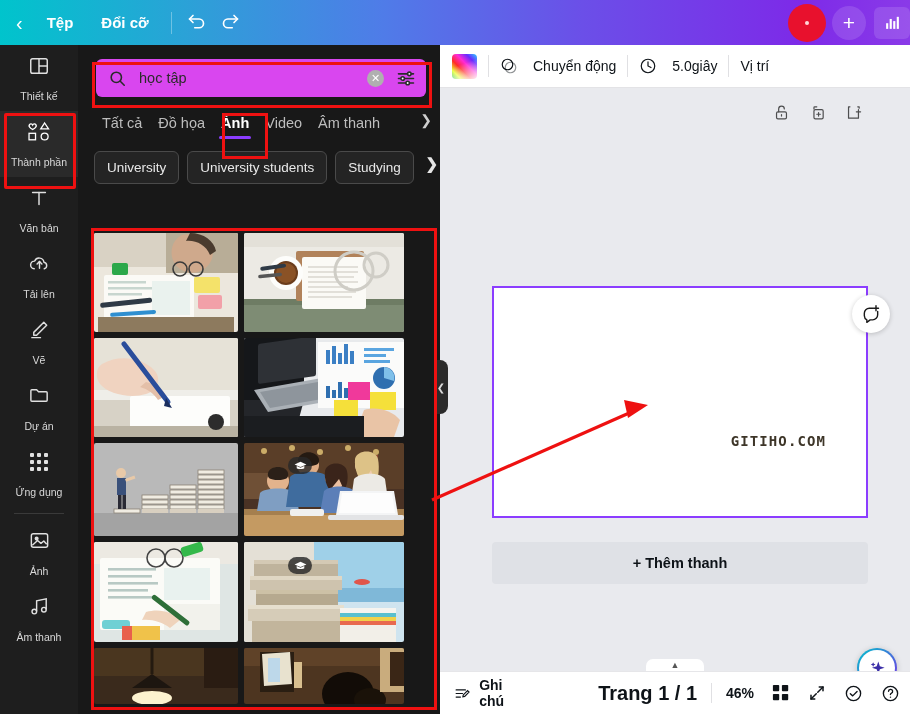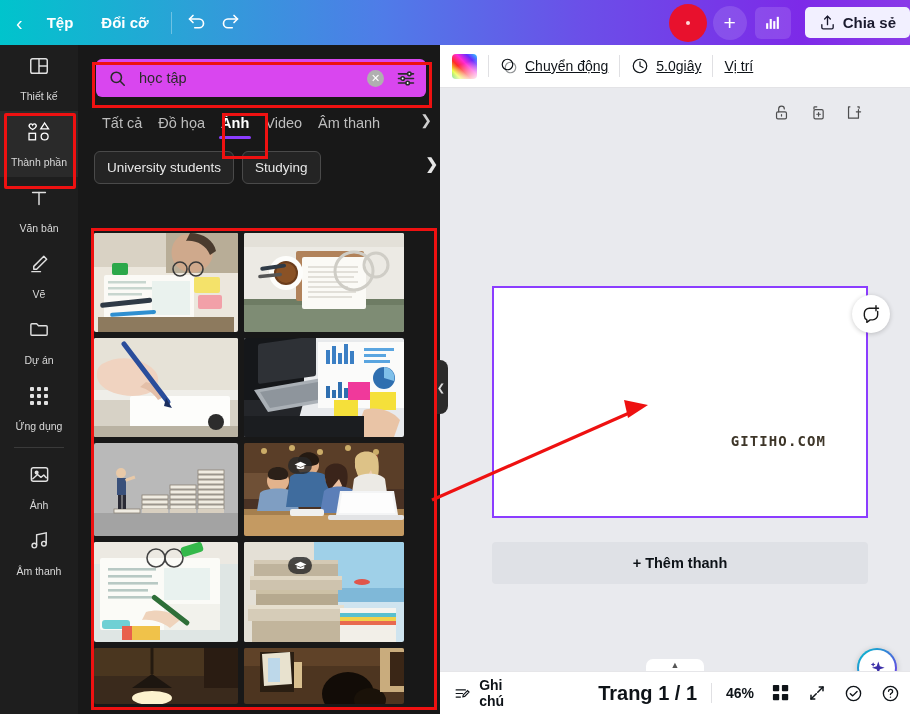--- a/index.html
+++ b/index.html
@@ -185,22 +185,22 @@
   }
   #swatch {
     width: 25px; height: 25px; border-radius: 4px;
     background:
       linear-gradient(160deg, rgba(255,255,255,0) 40%, rgba(255,255,255,.9) 100%),
       linear-gradient(45deg, #22c55e, #e8ff2a 18%, #ff2a2a 38%, #ff2ad4 58%, #6b2aff 78%, #2ad4ff 100%);
     cursor: pointer;
   }
   .et-div { width: 1px; height: 22px; background: #e0e0e3; margin: 0 11px; }
   .et-item {
-    display: flex; align-items: center; gap: 7px; font-size: 14px;
-    color: #0e1318; cursor: pointer; white-space: nowrap; font-weight: 500; text-decoration: underline;
+    display: flex; align-items: center; gap: 15px; font-size: 14px;
+    color: #0e1318; cursor: pointer; white-space: nowrap; font-weight: 500;
   }
   #canvas-area { position: relative; height: 626px; }
   #page-tools {
     position: absolute; right: 48px; top: 16px; display: flex; gap: 19px;
   }
   .pt-ico { cursor: pointer; opacity: .75; }
   #canvas {
     position: absolute; left: 52px; top: 198px; width: 376px; height: 232px;
     background: #fff; border: 2px solid #8b3dff;
   }
@@ -293,28 +293,20 @@
         </div>
       <div id="plus-btn">+</div>
       <div id="chart-btn">
         <svg width="17" height="17" viewBox="0 0 24 24" fill="#fff">
           <rect x="3" y="13" width="3" height="8"></rect>
             <rect x="8" y="7" width="3" height="14"></rect>
           <rect x="13" y="10" width="3" height="11"></rect>
             <rect x="18" y="4" width="3" height="17"></rect>
         </svg>
       </div>
-      <div id="share-btn">
-        <svg width="17" height="17" viewBox="0 0 24 24" fill="none" stroke="#1a1a2e" stroke-width="1.9" stroke-linecap="round" stroke-linejoin="round">
-          <path d="M4 15v4a2 2 0 0 0 2 2h12a2 2 0 0 0 2-2v-4"></path>
-          <polyline points="8 7 12 3 16 7"></polyline>
-            <line x1="12" y1="3" x2="12" y2="15"></line>
-        </svg>
-        <span>Chia sẻ</span>
-      </div>
     </div>
   </div>
 
   <div id="sidebar">
 
     <div class="sb-item">
       <span class="sb-ico">
         <svg width="22" height="22" viewBox="0 0 24 24" fill="none" stroke="#e0e0e0" stroke-width="1.6">
           <rect x="3" y="4" width="18" height="16" rx="2"></rect>
             <line x1="12" y1="4" x2="12" y2="20"></line>
@@ -339,20 +331,30 @@
     <div class="sb-item">
       <span class="sb-ico">
         <svg width="22" height="22" viewBox="0 0 24 24" fill="none" stroke="#e0e0e0" stroke-width="1.6" stroke-linecap="round">
           <line x1="5" y1="6" x2="19" y2="6"></line>
             <line x1="12" y1="6" x2="12" y2="19"></line>
         </svg>
       </span>
       <span class="sb-lab">Văn bản</span>
     </div>
 
+    <div class="sb-item">
+      <span class="sb-ico">
+        <svg width="23" height="23" viewBox="0 0 24 24" fill="none" stroke="#e0e0e0" stroke-width="1.5" stroke-linecap="round" stroke-linejoin="round">
+          <path d="M6.5 17.5a4 4 0 0 1 .5-8 5 5 0 0 1 9.6 1.2 3.5 3.5 0 0 1 .4 6.8"></path>
+          <polyline points="9.5 12.5 12 10 14.5 12.5"></polyline>
+            <line x1="12" y1="10" x2="12" y2="17"></line>
+        </svg>
+      </span>
+      <span class="sb-lab">Tải lên</span>
+    </div>
 
     <div class="sb-item">
       <span class="sb-ico">
         <svg width="23" height="23" viewBox="0 0 24 24" fill="none" stroke="#e0e0e0" stroke-width="1.5" stroke-linecap="round" stroke-linejoin="round">
           <path d="M16.5 4.5 19.5 7.5 9 18H6v-3z"></path>
             <line x1="4" y1="20.5" x2="13" y2="20.5"></line>
         </svg>
       </span>
       <span class="sb-lab">Vẽ</span>
     </div>
@@ -434,20 +436,21 @@
     <div id="tabs">
       <div class="tab">Tất cả</div>
       <div class="tab">Đồ họa</div>
       <div class="tab active">Ảnh</div>
       <div class="tab">Video</div>
       <div class="tab">Âm thanh</div>
       <div id="tab-scroll">❯</div>
     </div>
 
     <div id="chips">
+      <div class="chip">University</div>
       <div class="chip">University students</div>
       <div class="chip">Studying</div>
       <div id="chip-scroll">❯</div>
     </div>
 
     <div id="grid-wrap">
       <div id="grid">
 
         <div class="gcol left">
 

